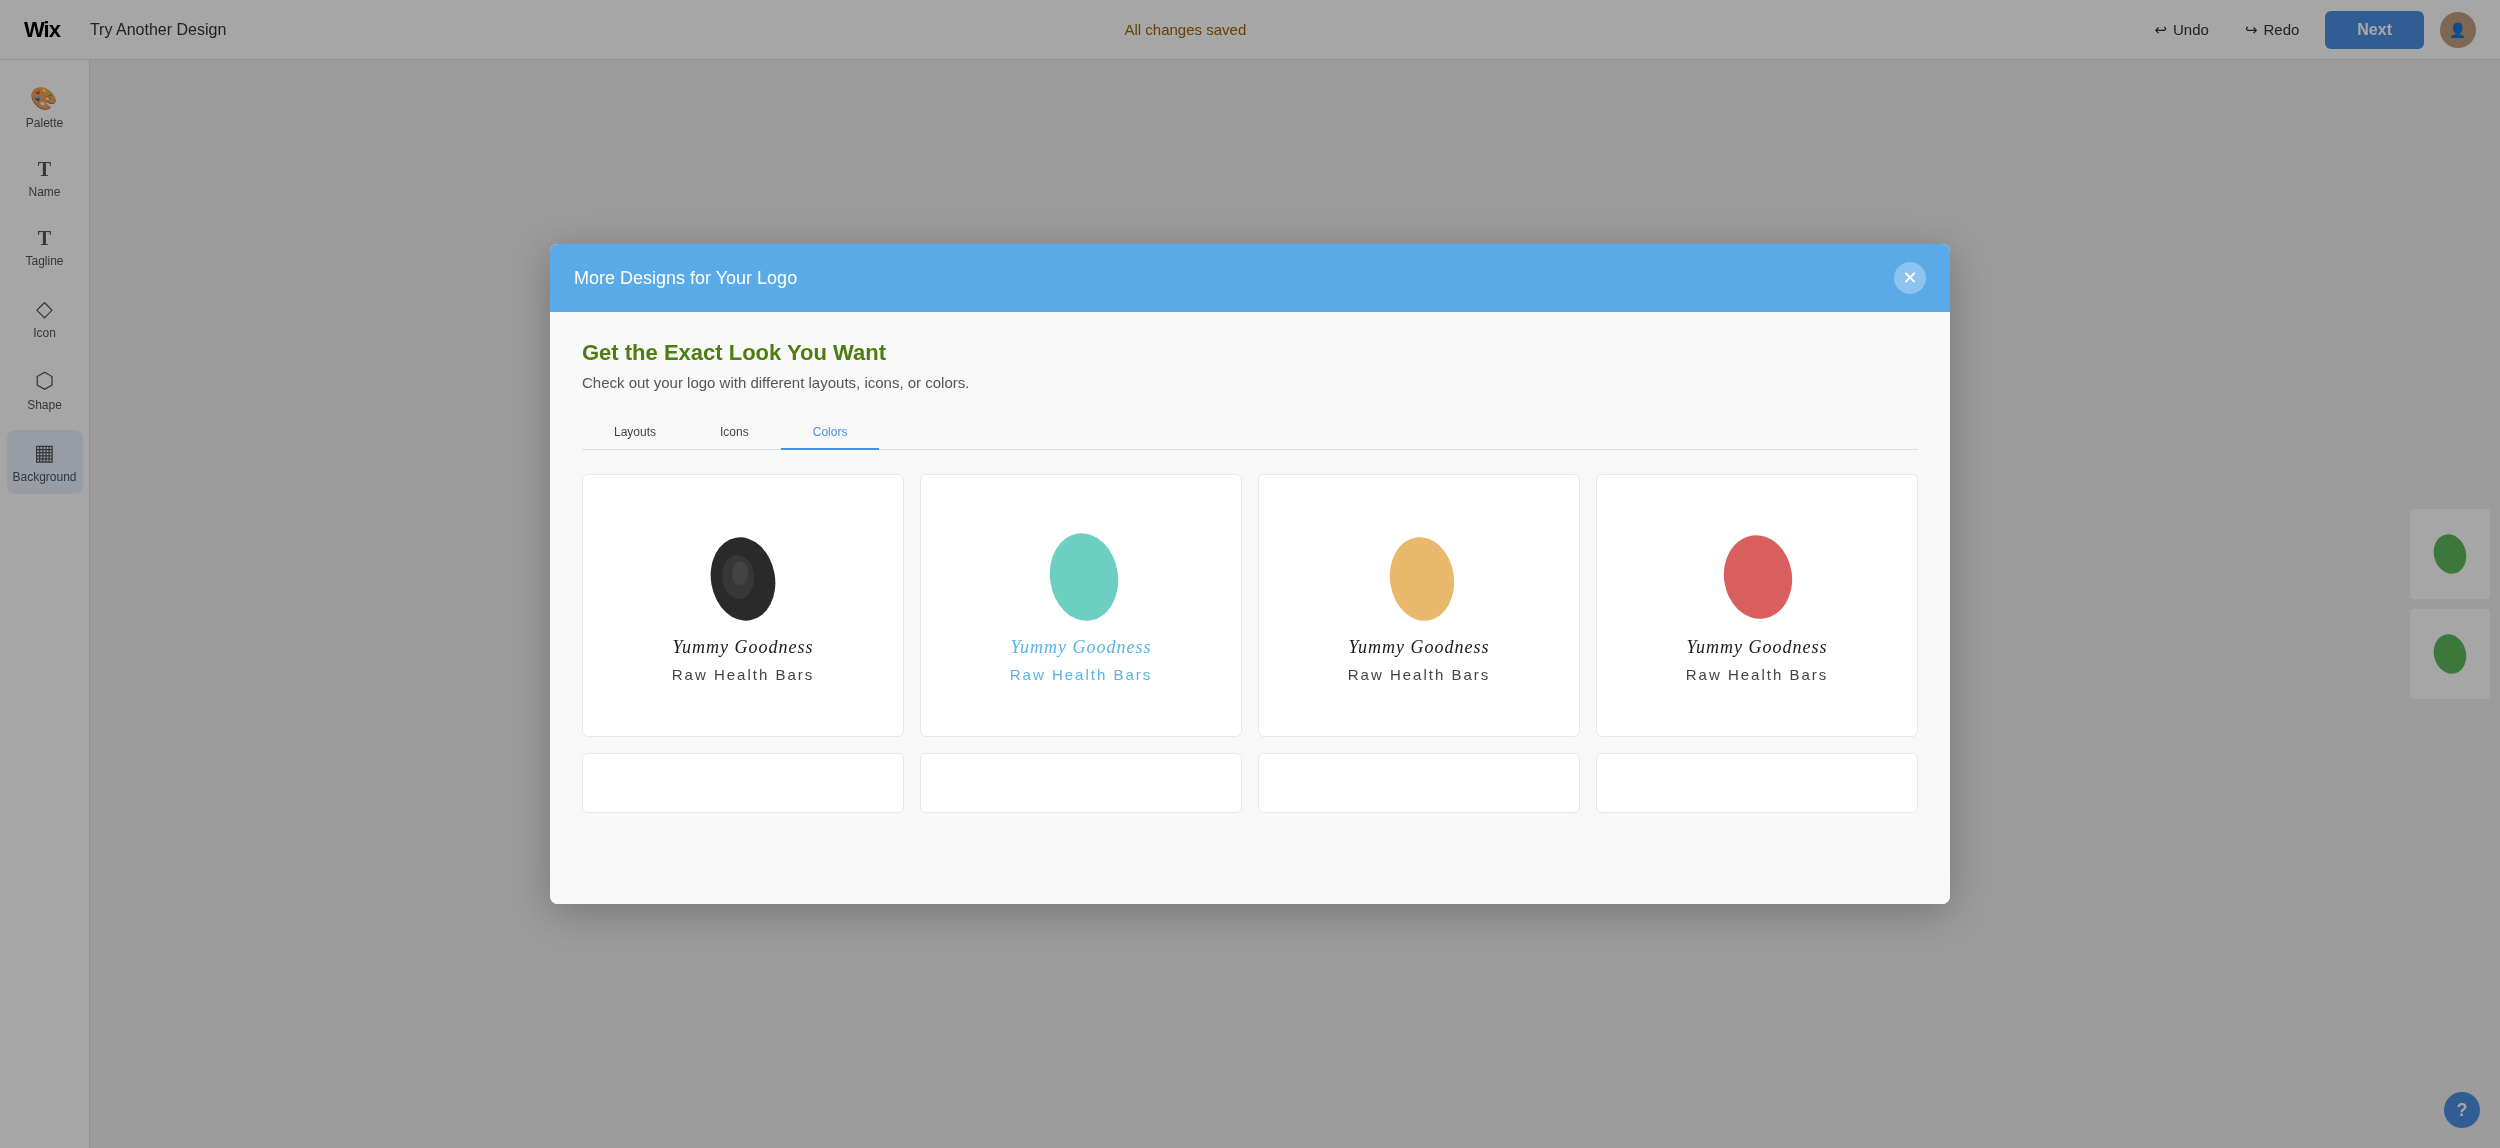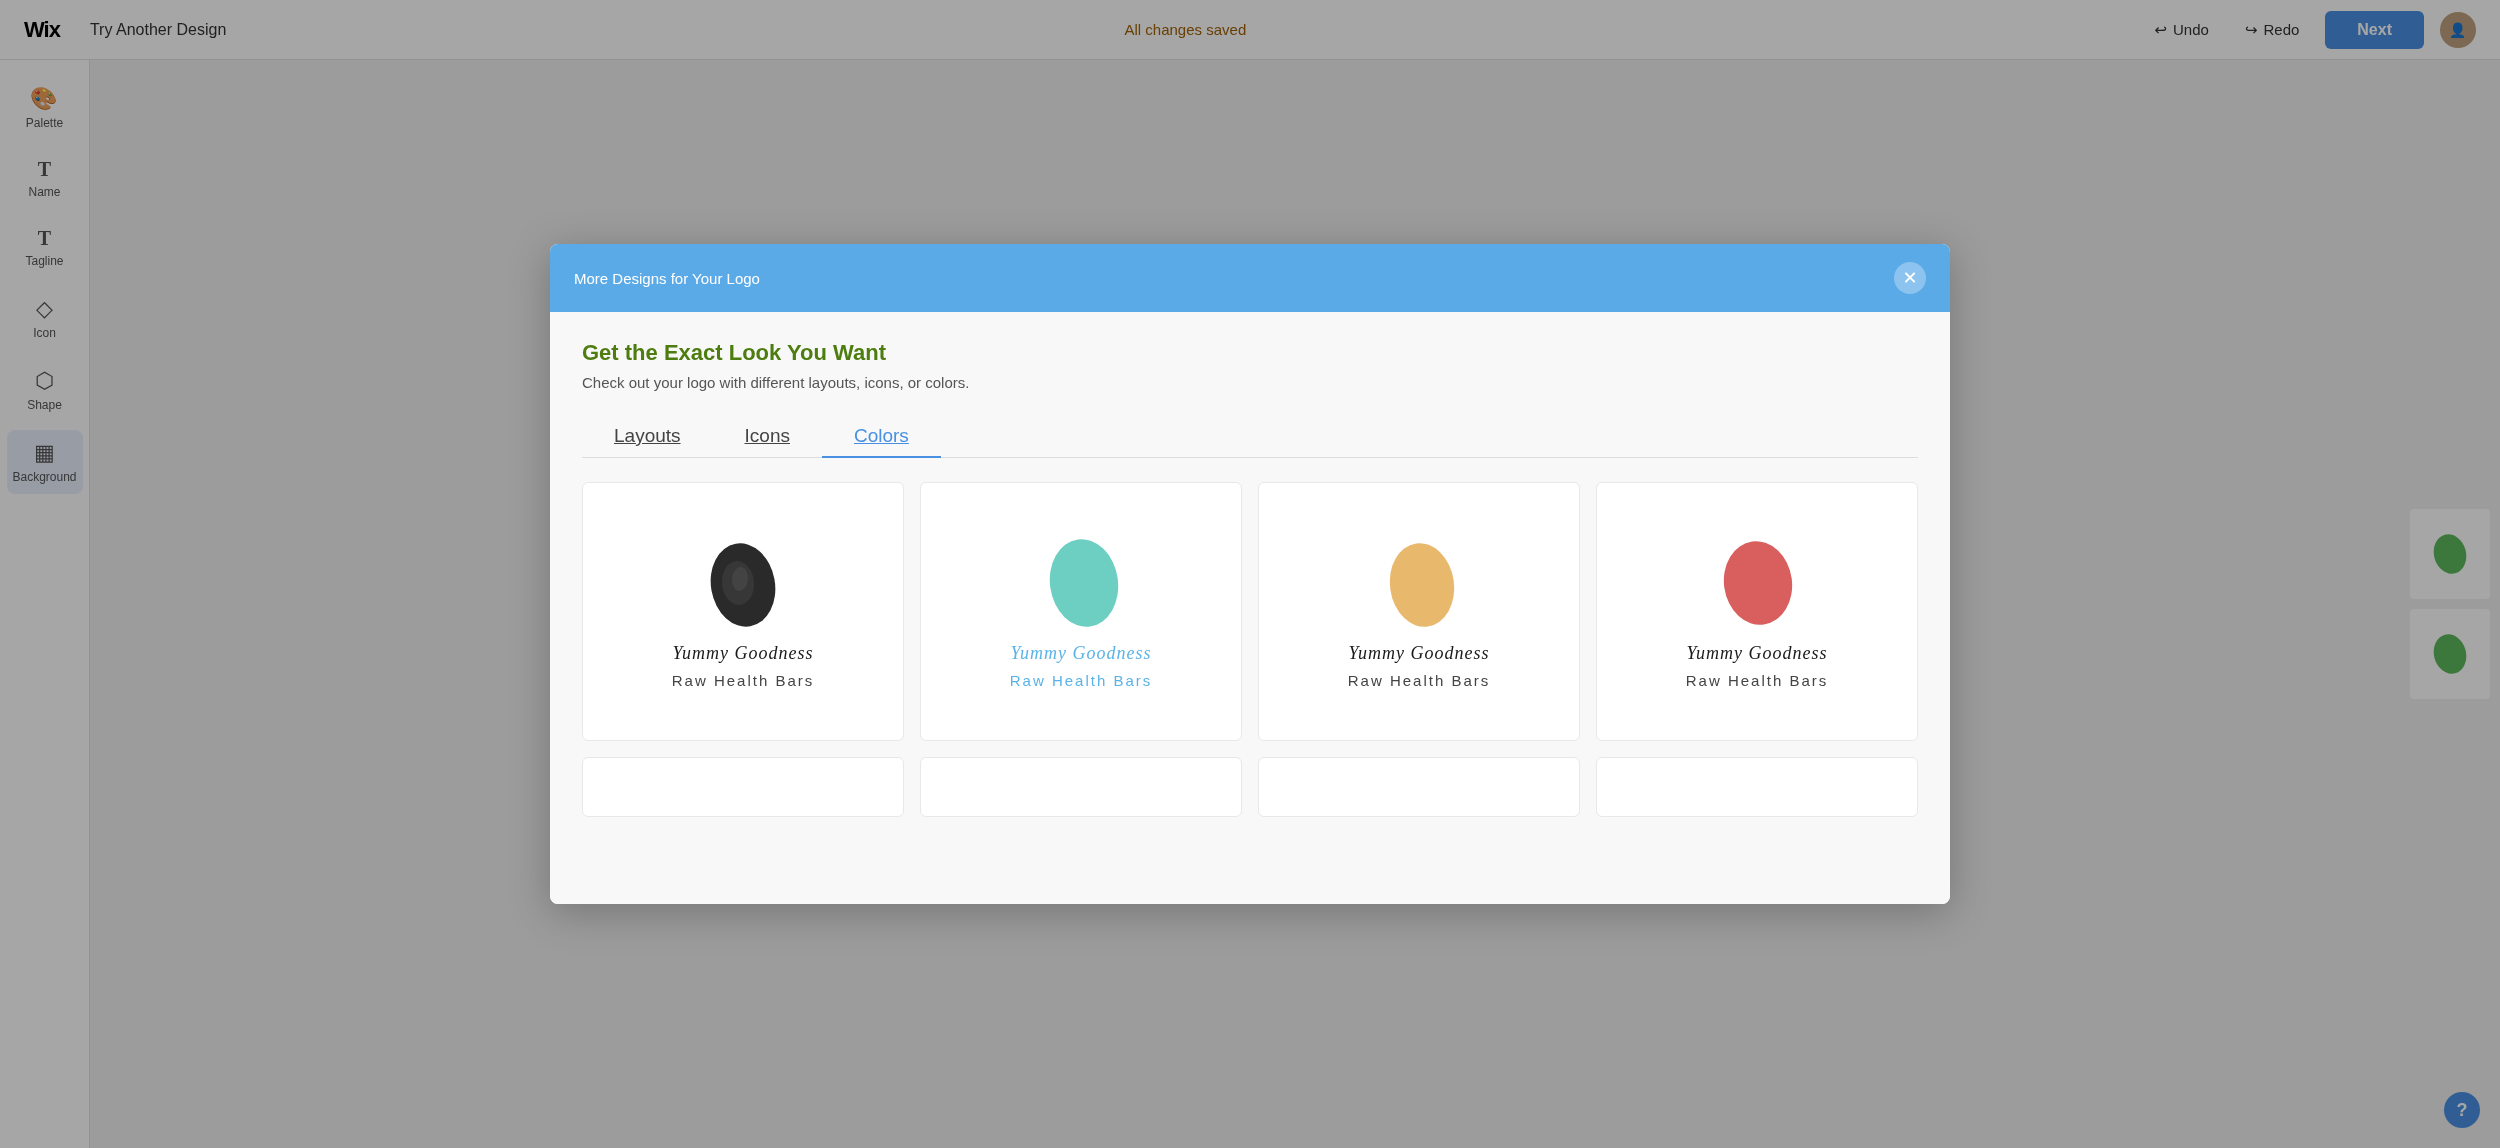--- a/index.html
+++ b/index.html
@@ -219,21 +219,21 @@
       background: #5baae8;
       padding: 18px 24px;
       display: flex;
       align-items: center;
       justify-content: space-between;
       flex-shrink: 0;
     }
 
     .modal-title {
       color: #fff;
-      font-size: 15px;
+      font-size: 18px;
       font-weight: 500;
     }
 
     .modal-close {
       width: 32px;
       height: 32px;
       border-radius: 50%;
       background: rgba(255,255,255,0.3);
       border: none;
       color: #fff;
@@ -271,28 +271,27 @@
     .tabs {
       display: flex;
       gap: 0;
       border-bottom: 1px solid #ddd;
       margin-bottom: 24px;
       flex-shrink: 0;
     }
 
     .tab {
       padding: 10px 32px;
-      font-size: 19px;
+      font-size: 12px;
       color: #444;
       cursor: pointer;
       border: none;
       background: none;
       position: relative;
       font-weight: 400;
-      text-decoration: underline;
     }
 
     .tab.active {
       color: #4a90e2;
       font-weight: 500;
     }
 
     .tab.active::after {
       content: '';
       position: absolute;

